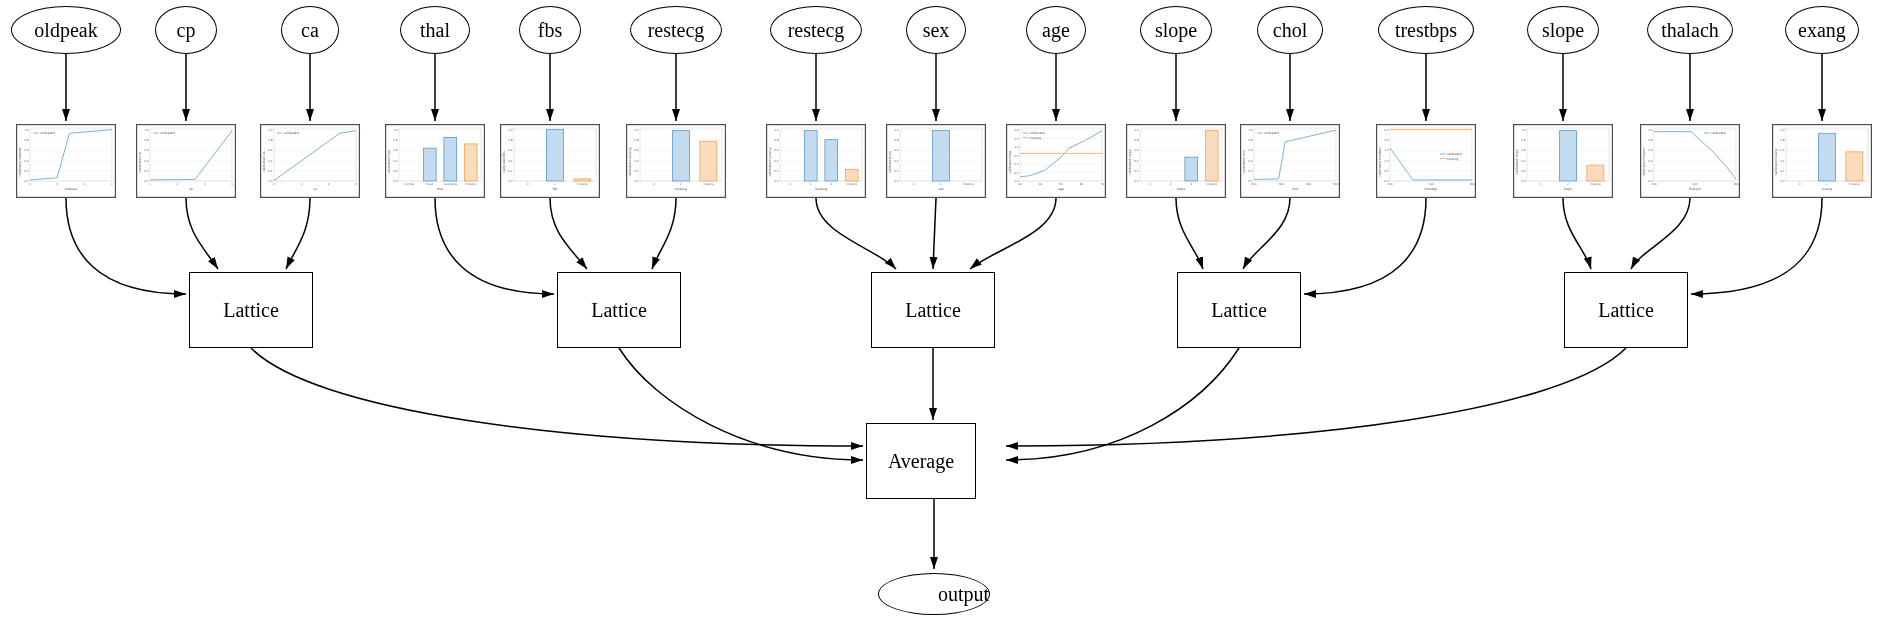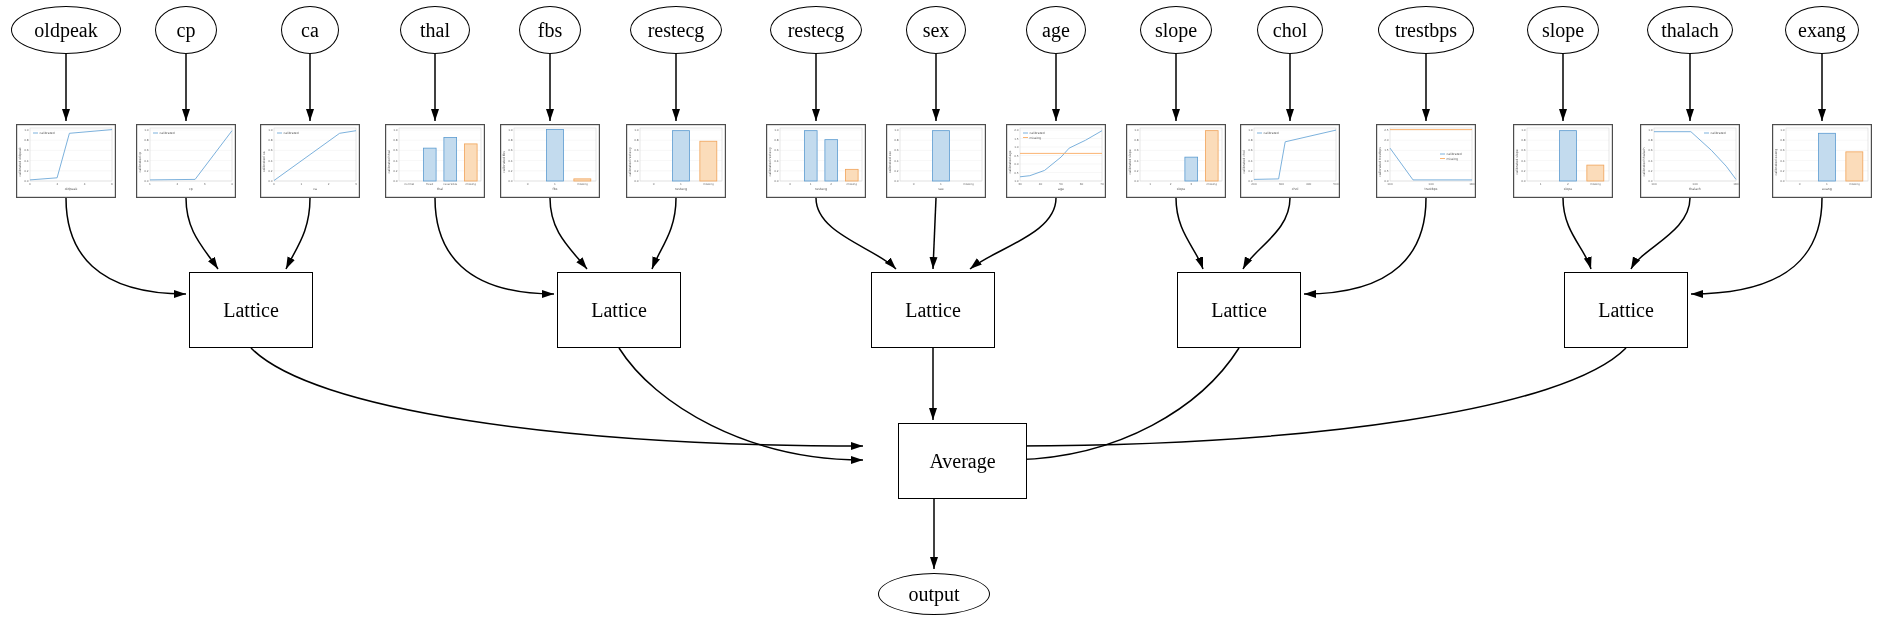--- a/index.html
+++ b/index.html
@@ -517,20 +517,20 @@
       </div>
       <div class="gnode" style="left: 871px; top: 272px; width: 124px; height: 76px;">
         <span>Lattice</span>
       </div>
       <div class="gnode" style="left: 1177px; top: 272px; width: 124px; height: 76px;">
         <span>Lattice</span>
       </div>
       <div class="gnode" style="left: 1564px; top: 272px; width: 124px; height: 76px;">
         <span>Lattice</span>
       </div>
-      <div class="gnode" style="left: 898px; top: 423px; width: 129px; height: 76px;">
+      <div class="gnode" style="left: 866px; top: 423px; width: 110px; height: 76px;">
         <span>Average</span>
       </div>
-      <div class="gnode ellipse" style="left: 878px; top: 573px; width: 112px; height: 42px;">
+      <div class="gnode ellipse" style="left: 878px; top: 573px; width: 112px; height: 42px; justify-content: flex-end;">
         <span>output</span>
       </div>
     </div>
 </div>
 
 </body></html>

